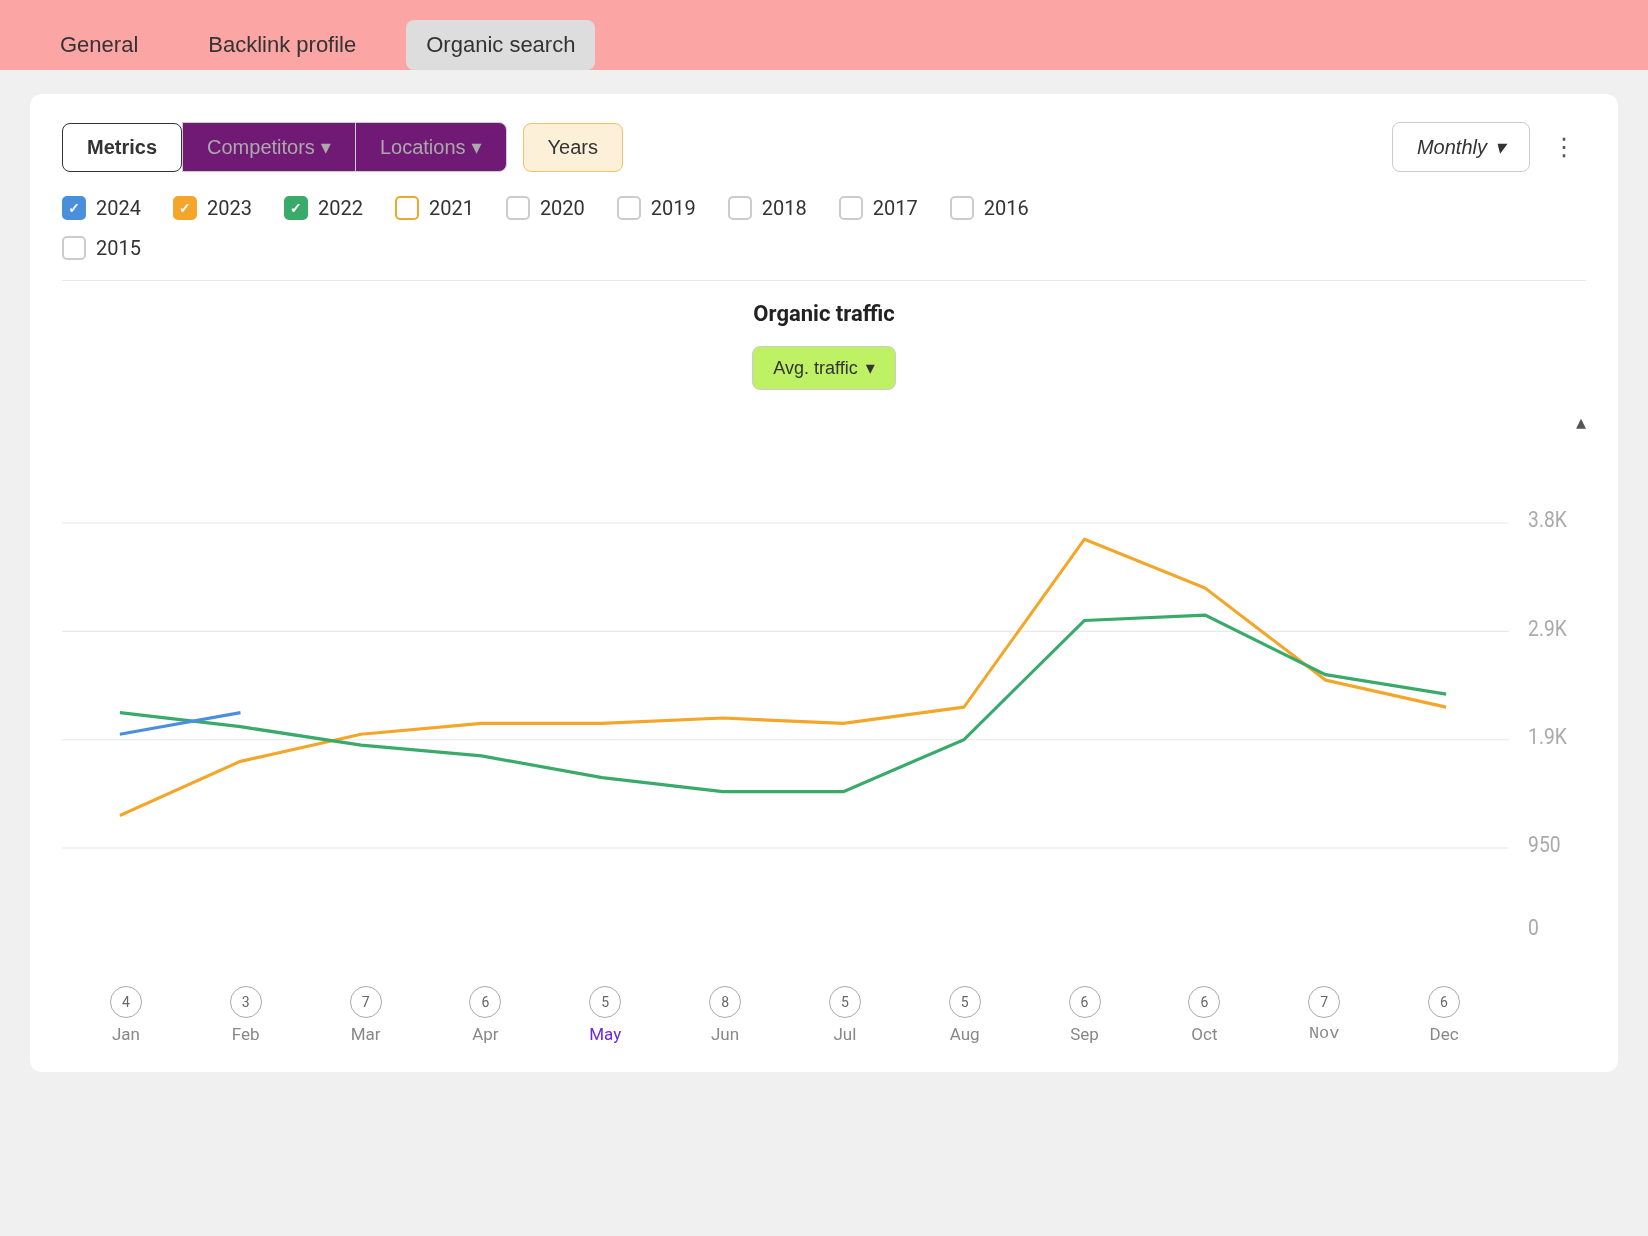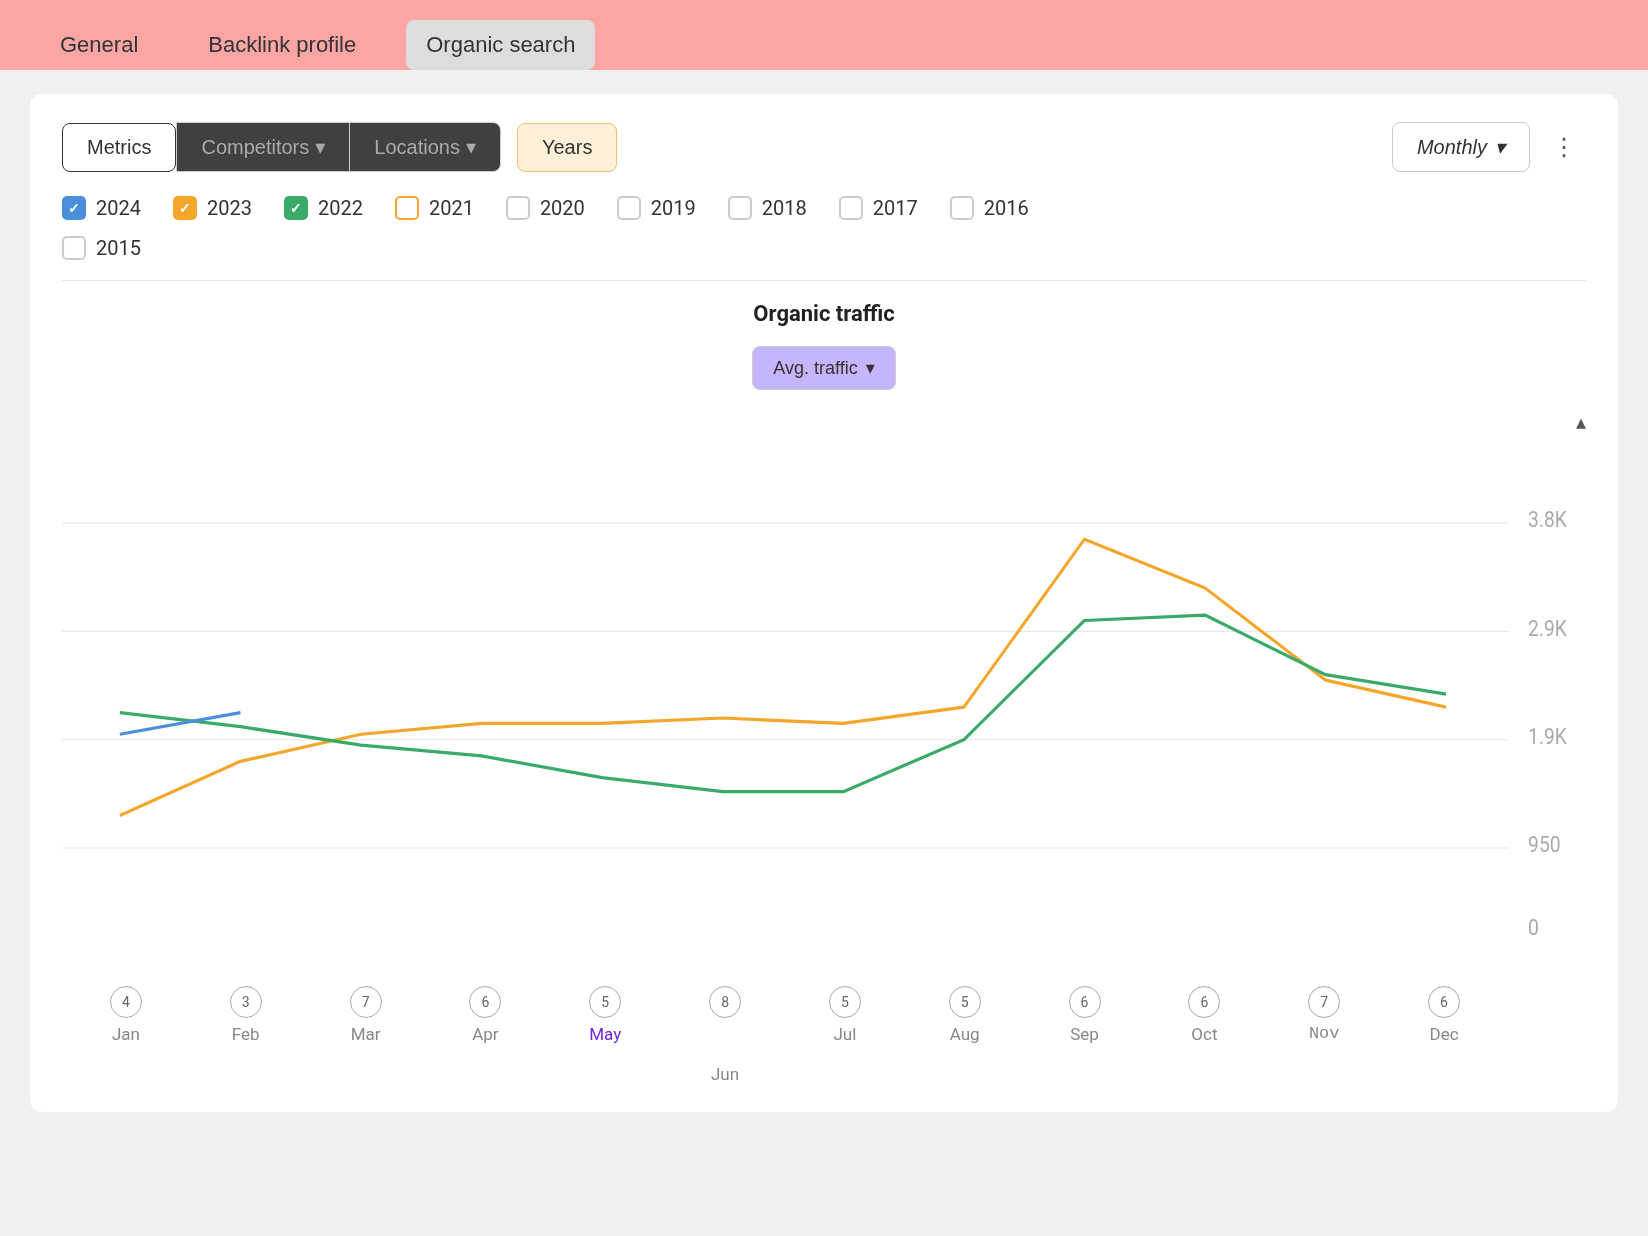--- a/index.html
+++ b/index.html
@@ -45,21 +45,21 @@
     .filter-bar {
       display: flex;
       align-items: center;
       gap: 0;
       margin-bottom: 24px;
     }
     .filter-btn {
       font-size: 20px;
       padding: 12px 24px;
       border: 1.5px solid #ccc;
-      background: #404040;
+      background: #701a75;
       cursor: pointer;
       color: #333;
       border-radius: 0;
     }
     .filter-btn:first-child {
       border-radius: 8px 0 0 8px;
       border-right: none;
     }
     .filter-btn.competitors {
       border-radius: 0;
@@ -162,21 +162,21 @@
     }
     .chart-title {
       font-size: 22px;
       font-weight: 700;
       color: #222;
     }
     .avg-traffic-btn {
       font-size: 18px;
       padding: 10px 20px;
       border: 1.5px solid #ccc;
-      background: #c4b5fd;
+      background: #bef264;
       border-radius: 8px;
       cursor: pointer;
       display: flex;
       align-items: center;
       gap: 8px;
       color: #333;
     }
     .collapse-btn {
       margin-left: auto;
       background: none;
@@ -201,21 +201,21 @@
     .chevron-up::after { content: '▴'; }
 
     .metrics-btn {
       font-size: 20px;
       padding: 12px 24px;
       border: 1.5px solid #333;
       background: #fff;
       border-radius: 8px;
       cursor: pointer;
       color: #333;
-      font-weight: 400;
+      font-weight: 700;
     }
   </style>
 </head>
 <body>
 
 <div class="top-nav">
   <button class="nav-tab">General</button>
   <button class="nav-tab">Backlink profile</button>
   <button class="nav-tab active">Organic search</button>
 </div>
@@ -358,21 +358,21 @@
       <div style="display: flex; flex-direction: column; align-items: center; gap: 6px;">
         <div style="width: 32px; height: 32px; border-radius: 50%; border: 1.5px solid rgb(170, 170, 170); display: flex; align-items: center; justify-content: center; font-size: 14px; color: rgb(102, 102, 102);">6</div>
         <div style="font-size: 17px; color: rgb(136, 136, 136);">Apr</div>
       </div>
       <div style="display: flex; flex-direction: column; align-items: center; gap: 6px;">
         <div style="width: 32px; height: 32px; border-radius: 50%; border: 1.5px solid rgb(170, 170, 170); display: flex; align-items: center; justify-content: center; font-size: 14px; color: rgb(102, 102, 102);">5</div>
         <div style="font-size: 17px; color: #6d28d9;">May</div>
       </div>
       <div style="display: flex; flex-direction: column; align-items: center; gap: 6px;">
         <div style="width: 32px; height: 32px; border-radius: 50%; border: 1.5px solid rgb(170, 170, 170); display: flex; align-items: center; justify-content: center; font-size: 14px; color: rgb(102, 102, 102);">8</div>
-        <div style="font-size: 17px; color: rgb(136, 136, 136); margin-top: 40px;">Jun</div>
+        <div style="font-size: 17px; color: rgb(136, 136, 136);">Jun</div>
       </div>
       <div style="display: flex; flex-direction: column; align-items: center; gap: 6px;">
         <div style="width: 32px; height: 32px; border-radius: 50%; border: 1.5px solid rgb(170, 170, 170); display: flex; align-items: center; justify-content: center; font-size: 14px; color: rgb(102, 102, 102);">5</div>
         <div style="font-size: 17px; color: rgb(136, 136, 136);">Jul</div>
       </div>
       <div style="display: flex; flex-direction: column; align-items: center; gap: 6px;">
         <div style="width: 32px; height: 32px; border-radius: 50%; border: 1.5px solid rgb(170, 170, 170); display: flex; align-items: center; justify-content: center; font-size: 14px; color: rgb(102, 102, 102);">5</div>
         <div style="font-size: 17px; color: rgb(136, 136, 136);">Aug</div>
       </div>
       <div style="display: flex; flex-direction: column; align-items: center; gap: 6px;">

